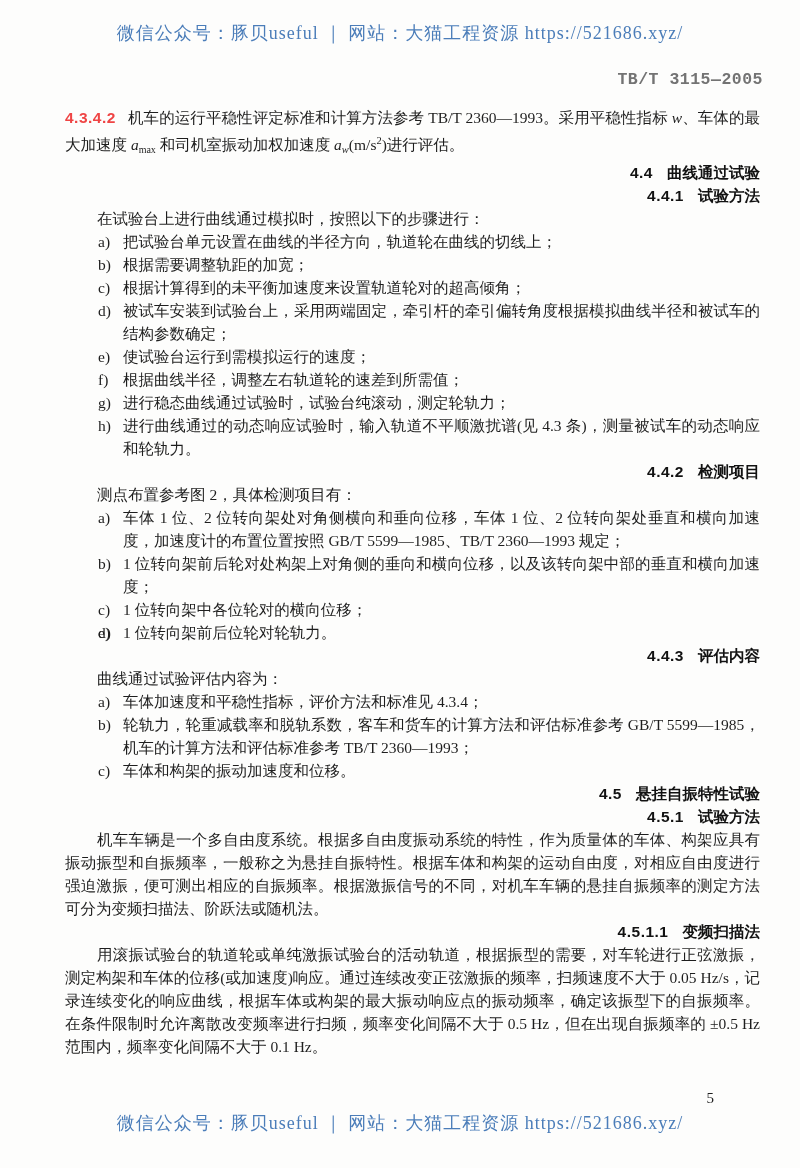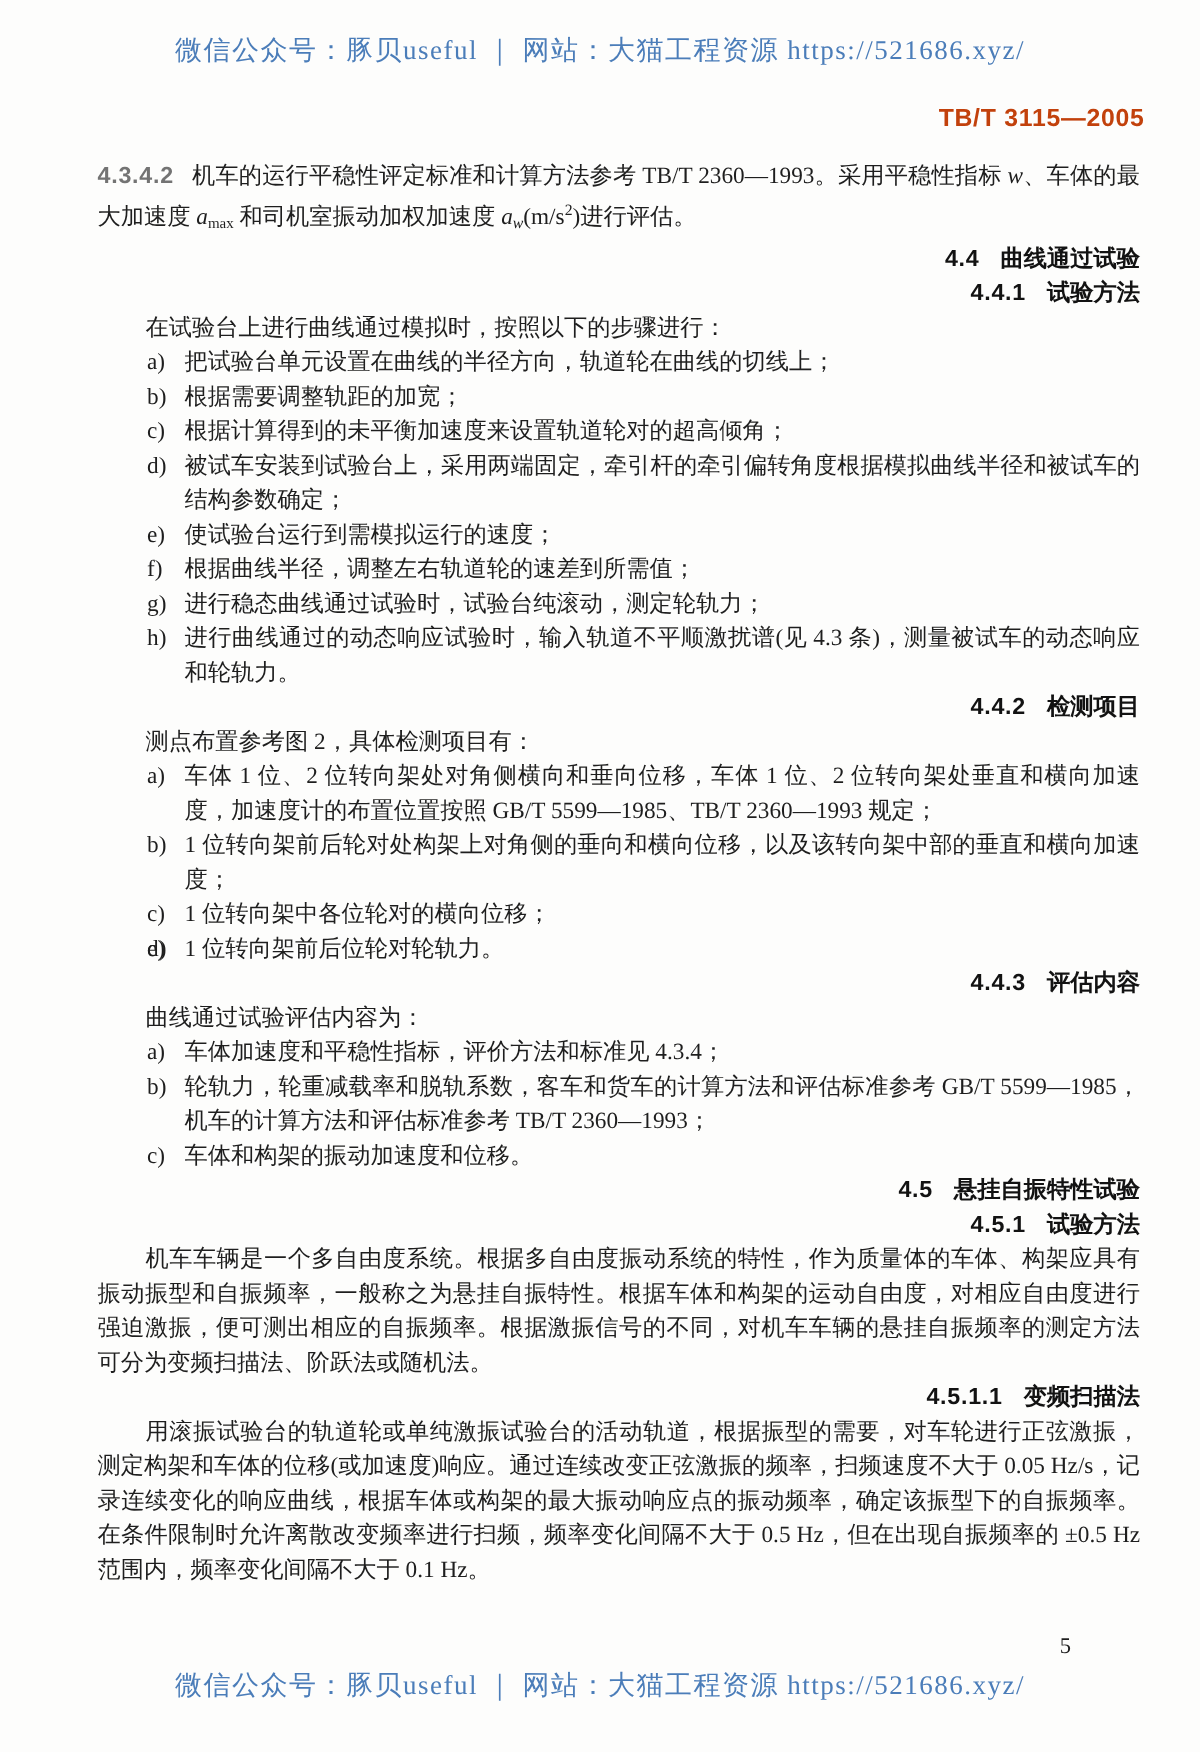--- a/index.html
+++ b/index.html
@@ -10,37 +10,37 @@
   }
   .wm {
     position:absolute; left:0; width:100%; text-align:center;
     font-size:18px; letter-spacing:1px; white-space:nowrap;
     font-family:"Liberation Serif","DejaVu Serif",serif;
   }
   .wm-top { top:21px; }
   .wm-bottom { top:1111px; }
   .docnum {
     position:absolute; top:70px; right:37px;
-    font-family:Liberation Sans, sans-serif;
-    font-weight:bold; font-size:16.5px; letter-spacing:0.5px; color:#c2410c;
+    font-family:Liberation Mono, monospace;
+    font-weight:bold; font-size:16.5px; letter-spacing:0.5px; color:#737373;
   }
   .content {
     position:absolute; left:65px; top:106px; width:695px;
     font-size:15.5px; line-height:23px;
     text-align:justify; text-justify:inter-ideograph;
   }
   .content p { margin:0; }
   .hd {
     font-family:"Liberation Sans","DejaVu Sans",sans-serif;
     font-weight:bold; color:#121212; text-align:right;
   }
   .hd .hnum { margin-right:14px; letter-spacing:0.5px; }
   .para .pnum {
     font-family:"Liberation Sans","DejaVu Sans",sans-serif;
-    font-weight:bold; margin-right:12px; letter-spacing:0.5px; color:#737373;
+    font-weight:bold; margin-right:12px; letter-spacing:0.5px; color:#ef4444;
   }
   .ind { text-indent:32px; }
   .li { position:relative; padding-left:58px; }
   .li .lbl { position:absolute; left:33px; top:0; }
   .seg-i   { font-style:italic; }
   .seg-sub { font-size:10px; vertical-align:-3px; }
   .seg-subi{ font-size:10.5px; vertical-align:-3px; font-style:italic; }
   .seg-sup { font-size:10.5px; vertical-align:6px; }
   .pagenum {
     position:absolute; top:1090px; right:86px;

